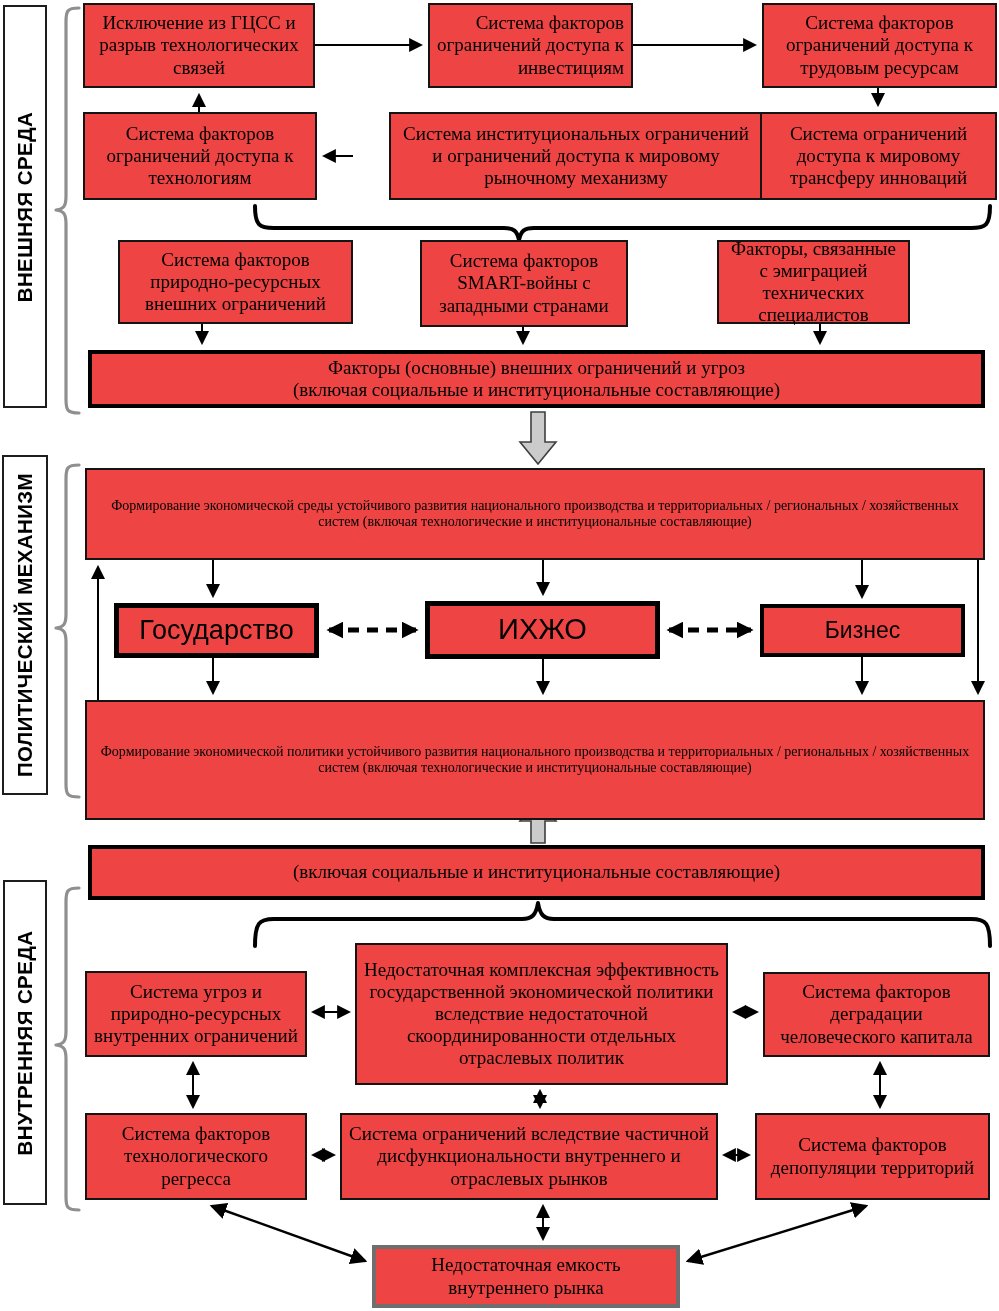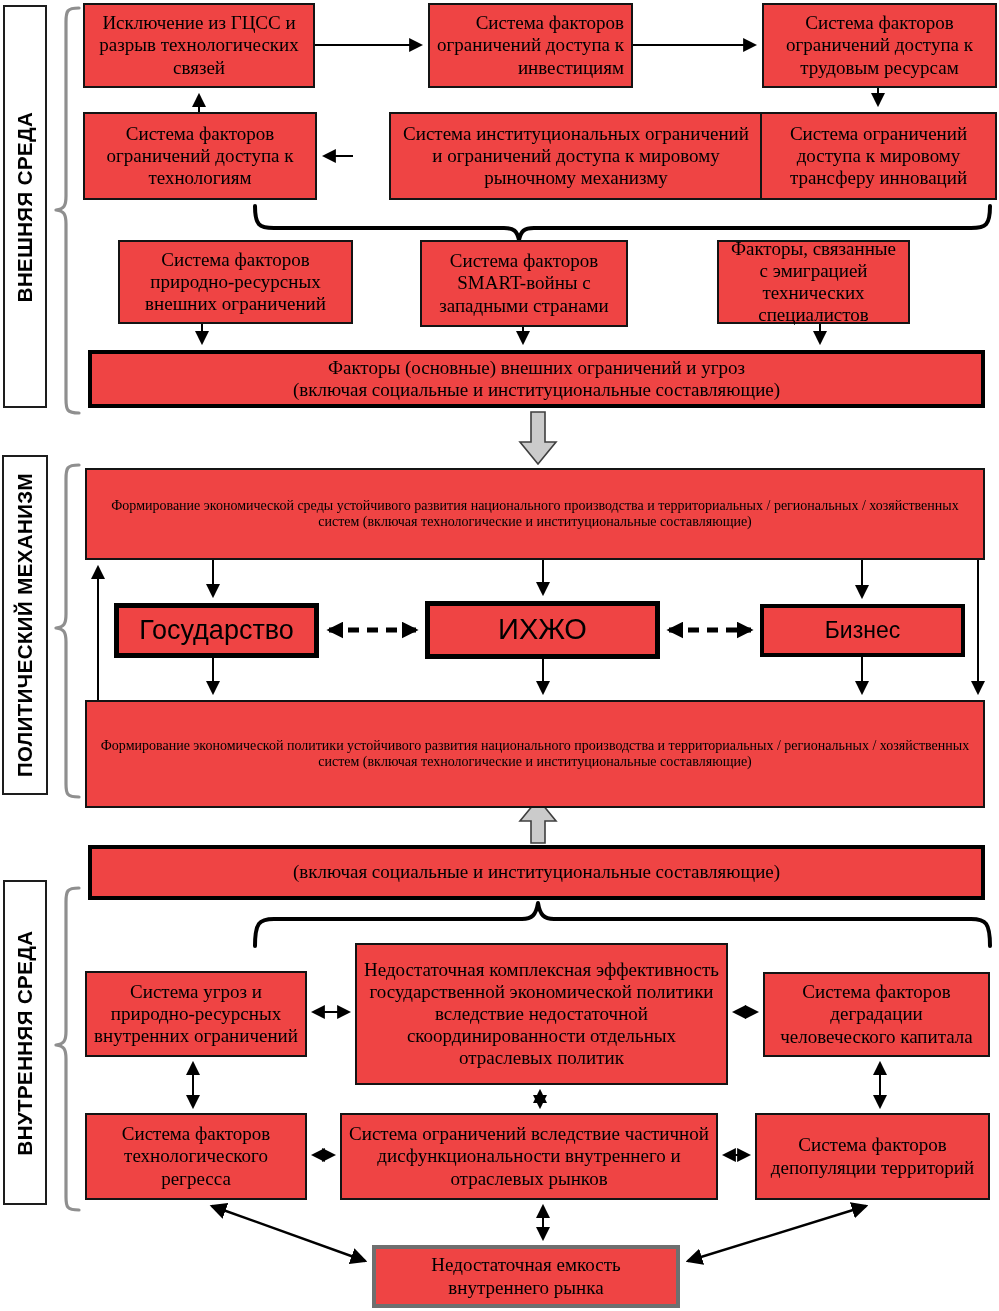--- a/index.html
+++ b/index.html
@@ -144,21 +144,21 @@
   </div>
   <div class="box actor" style="left:114px;top:603px;width:205px;height:55px;font-size:27px;">
     <div class="inner">Государство</div>
   </div>
   <div class="box actor" style="left:425px;top:601px;width:235px;height:58px;font-size:29px;justify-content:flex-end;">
     <div class="inner">ИХЖО</div>
   </div>
   <div class="box actor" style="left:760px;top:604px;width:205px;height:53px;font-size:23px;border-width:4px;">
     <div class="inner">Бизнес</div>
   </div>
-  <div class="box wide" style="left:85px;top:700px;width:900px;height:108px;">
+  <div class="box wide" style="left:85px;top:700px;width:900px;height:120px;">
     <div class="inner">Формирование экономической политики устойчивого развития национального производства и территориальных / региональных / хозяйственных систем (включая технологические и институциональные составляющие)</div>
   </div>
 
   <div class="box thick" style="left:88px;top:845px;width:897px;height:55px;">
     <div class="inner stack">
       <div>(включая социальные и институциональные составляющие)</div>
     </div>
   </div>
   <div class="box" style="left:85px;top:971px;width:222px;height:86px;">
     <div class="inner">Система угроз и природно-ресурсных внутренних ограничений</div>

